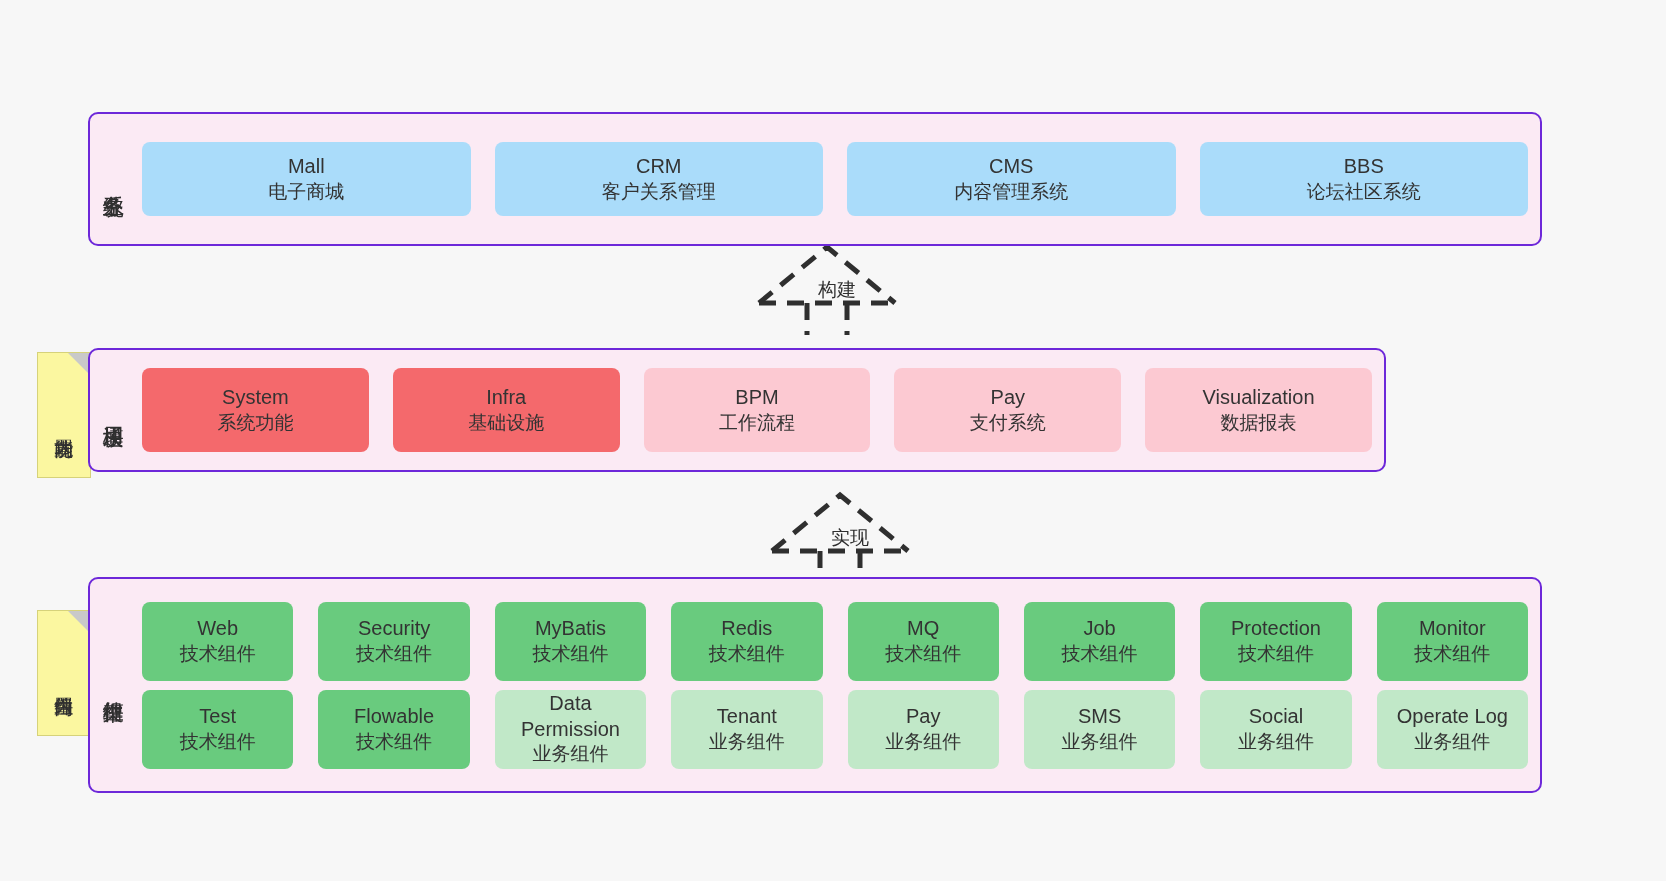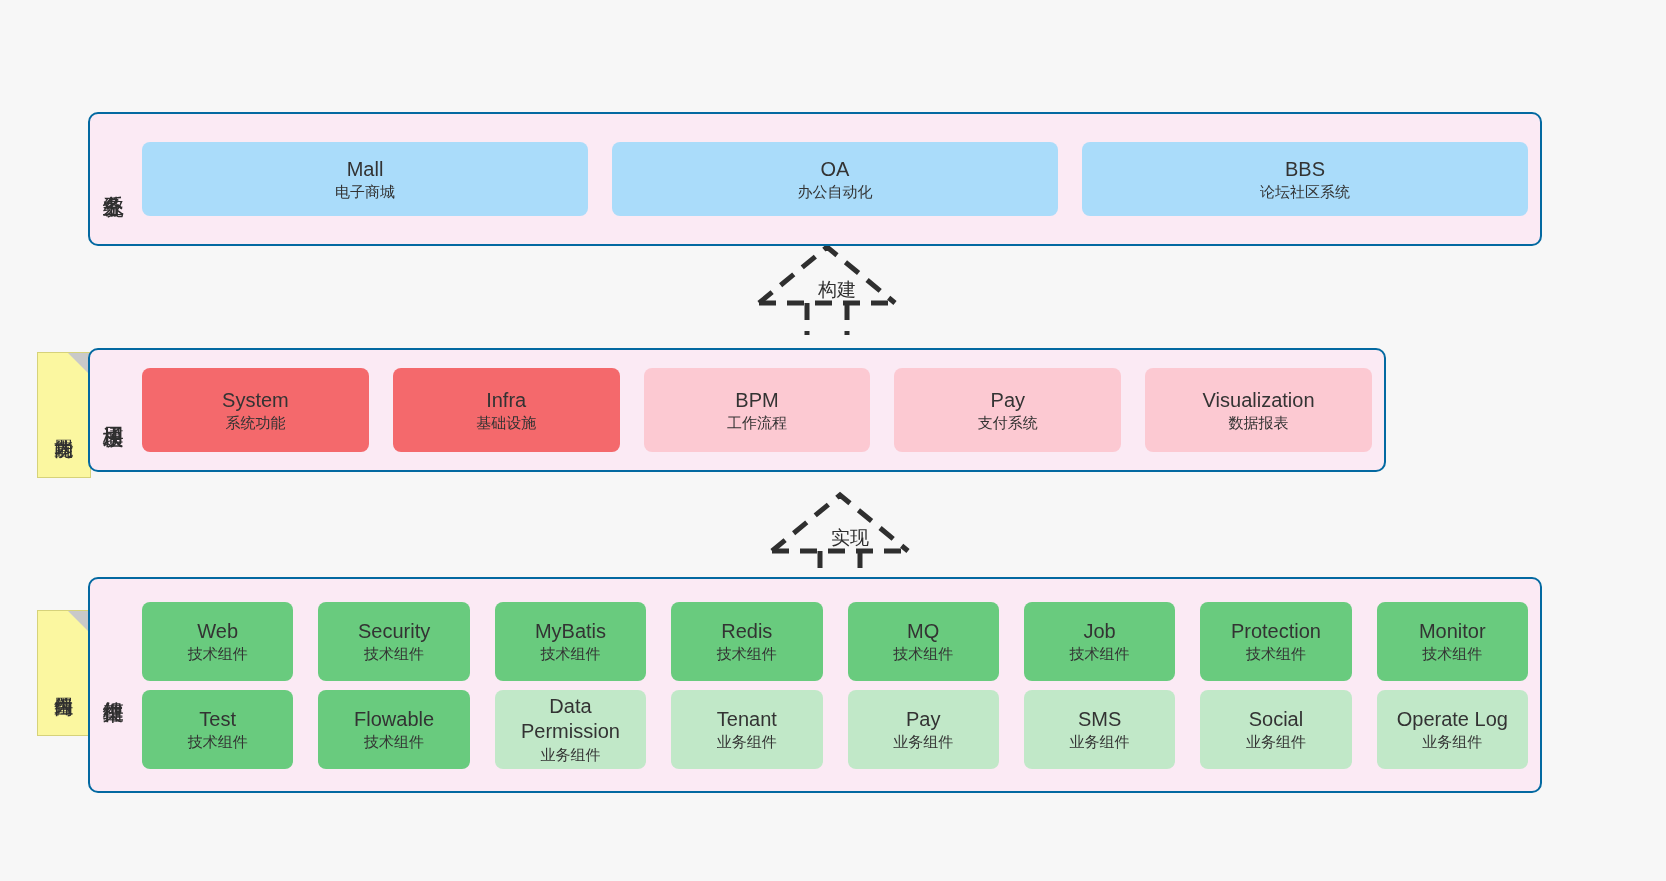--- a/index.html
+++ b/index.html
@@ -14,21 +14,21 @@
     font-family: "Liberation Sans", "DejaVu Sans", sans-serif;
     color: #333333;
     overflow: hidden;
   }
 
   
   .layer {
     position: absolute;
     box-sizing: border-box;
     background: #fbeaf4;
-    border: 2px solid #0369a1;
+    border: 2px solid #6d28d9;
     border-radius: 10px;
     display: flex;
     align-items: stretch;
     z-index: 2;
   }
   .layer-title {
     flex: 0 0 auto;
     width: 38px;
     display: flex;
     align-items: center;
@@ -65,21 +65,21 @@
     display: flex;
     flex-direction: column;
     align-items: center;
     justify-content: center;
     text-align: center;
     line-height: 1.28;
     padding: 6px 4px;
     user-select: none;
   }
   .card .en { font-size: 20px; }
-  .card .cn { font-size: 15px; }
+  .card .cn { font-size: 19px; }
 
   .c-blue       { background: #aadcfa; }
   .c-red        { background: #f4696c; }
   .c-pink       { background: #fcc9d2; }
   .c-green      { background: #69cb7e; }
   .c-lightgreen { background: #c1e8c8; }
 
   
   #layer-business { left: 88px;  top: 112px; width: 1454px; height: 134px; }
   #layer-business .row { height: 74px; }
@@ -157,22 +157,26 @@
 
 <div class="layer" id="layer-business">
   <div class="layer-title">业务系统</div>
   <div class="layer-body">
     <div class="row">
       <div class="card c-blue">
         <span class="en">Mall</span>
         <span class="cn">电子商城</span>
       </div>
       <div class="card c-blue">
-        <span class="en">OA</span>
-        <span class="cn">办公自动化</span>
+        <span class="en">CRM</span>
+        <span class="cn">客户关系管理</span>
+      </div>
+      <div class="card c-blue">
+        <span class="en">CMS</span>
+        <span class="cn">内容管理系统</span>
       </div>
       <div class="card c-blue">
         <span class="en">BBS</span>
         <span class="cn">论坛社区系统</span>
       </div>
     </div>
   </div>
 </div>
 
 <div class="arrow" id="arrow-build">

